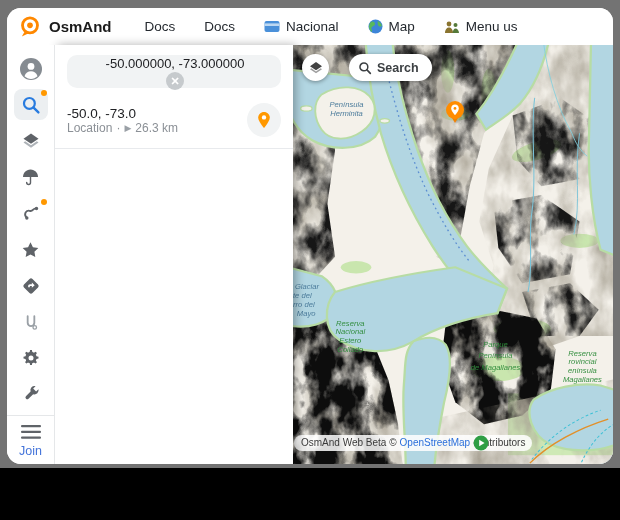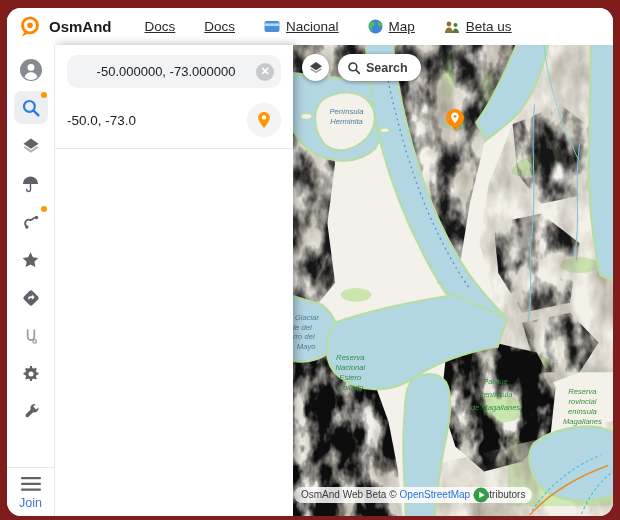--- a/index.html
+++ b/index.html
@@ -1,51 +1,51 @@
 <!DOCTYPE html>
 <html><head>
 <meta charset="utf-8">
 <style>
   html,body{margin:0;padding:0;background:#000;}
-  .frame{position:relative;width:620px;height:520px;background:#7f1d1d;overflow:hidden;font-family:"Liberation Sans",sans-serif;}
+  .frame{position:relative;width:620px;height:468px;background:#737373;overflow:hidden;font-family:"Liberation Sans",sans-serif;}
   .window{position:absolute;inset:8px 7px 4px 7px;background:#fff;border-radius:14px;overflow:hidden;display:flex;flex-direction:column;}
 
   
   .navbar{height:37px;flex:0 0 37px;background:#fff;display:flex;align-items:center;padding-left:13px;gap:9px;}
   .brand{font-size:15px;font-weight:700;color:#1b1b1b;margin-right:14px;}
-  .nav-item{display:flex;align-items:center;gap:6px;font-size:13.5px;font-weight:500;color:#24292f;margin:0 10px;cursor:pointer;text-decoration:underline;}
+  .nav-item{display:flex;align-items:center;gap:6px;font-size:13.5px;font-weight:500;color:#24292f;margin:0 10px;cursor:pointer;}
   .logo{width:20px;height:22px;}
 
   
   .content{flex:1;display:flex;min-height:0;}
 
   
   .iconbar{width:47px;flex:0 0 47px;background:#fff;border-right:1px solid #e5e7e9;display:flex;flex-direction:column;align-items:center;padding-top:8px;z-index:6;}
   .icon-btn{width:34px;height:33px;margin-bottom:5px;border-radius:8px;display:flex;align-items:center;justify-content:center;position:relative;cursor:pointer;}
   .icon-btn.active{background:#eceff1;}
   .badge{position:absolute;top:1px;right:1px;width:6px;height:6px;border-radius:50%;background:#ff9800;}
   .menu-block{margin-top:auto;width:100%;border-top:1px solid #e5e7e9;padding:9px 0 6px;display:flex;flex-direction:column;align-items:center;cursor:pointer;}
   .menu-label{font-size:12.5px;color:#4474da;margin-top:5px;}
 
   
   .search-panel{width:238px;flex:0 0 238px;background:#fff;z-index:5;box-shadow:3px 0 9px rgba(0,0,0,.30);display:flex;flex-direction:column;}
-  .search-box{margin:10px 12px 9px;height:33px;background:#f1f3f4;border-radius:10px;display:flex;align-items:center;padding:0 7px 0 9px;}
+  .search-box{margin:10px 12px 9px;height:33px;background:#f1f3f4;border-radius:10px;display:flex;align-items:center;padding:0 7px 0 9px;flex-direction:column;}
   .search-box input{flex:1;border:none;outline:none;background:transparent;font-size:13px;color:#202124;text-align:center;font-family:"Liberation Sans",sans-serif;}
   .clear-btn{width:18px;height:18px;border-radius:50%;background:#c6cacd;color:#fff;font-size:11px;font-weight:700;display:flex;align-items:center;justify-content:center;cursor:pointer;flex:0 0 18px;}
   .result-row{display:flex;align-items:center;padding:6px 12px 11px;border-bottom:1px solid #e8eaed;cursor:pointer;}
   .result-texts{flex:1;min-width:0;}
   .result-title{font-size:13.5px;color:#202124;}
   .result-sub{font-size:12px;color:#8b9096;display:flex;align-items:center;gap:4px;}
   .dir-arrow{color:#9aa0a6;font-size:9px;}
   .result-pin{width:34px;height:34px;border-radius:50%;background:#f1f3f4;display:flex;align-items:center;justify-content:center;flex:0 0 34px;}
 
   
   .map{flex:1;position:relative;background:#b2d6e2;overflow:hidden;}
   .map svg.terrain{position:absolute;inset:0;width:100%;height:100%;display:block;}
-  .map-controls{position:absolute;top:9px;left:9px;display:flex;align-items:center;gap:9px;z-index:4;}
+  .map-controls{position:absolute;top:9px;left:9px;display:flex;align-items:center;gap:20px;z-index:4;}
   .circle-btn{width:27px;height:27px;border-radius:50%;background:#fff;box-shadow:0 1px 4px rgba(0,0,0,.4);display:flex;align-items:center;justify-content:center;cursor:pointer;}
   .search-pill{height:27px;border-radius:14px;background:#fff;box-shadow:0 1px 4px rgba(0,0,0,.4);display:flex;align-items:center;gap:5px;padding:0 13px 0 9px;font-size:12.5px;font-weight:700;color:#3c4043;cursor:pointer;}
   .marker{position:absolute;left:50.7%;top:15.6%;width:20px;height:25px;margin:-10px 0 0 -10px;z-index:3;cursor:pointer;}
   .attribution{position:absolute;left:1px;bottom:13px;background:rgba(255,255,255,.85);border-radius:9px;padding:2px 7px 3px;font-size:10px;color:#3a3a3a;display:flex;gap:3px;align-items:center;z-index:4;white-space:nowrap;}
   .attribution .osm-link{color:#2a6fdb;cursor:pointer;text-align:center;}
   .play-btn{position:absolute;left:180px;bottom:13px;width:16px;height:16px;z-index:4;cursor:pointer;}
 
   .mlbl-g{fill:#2e8b3a;font:italic 8px "Liberation Sans",sans-serif;opacity:.95;}
   .mlbl-b{fill:#4d7d9c;font:italic 8px "Liberation Sans",sans-serif;}
 </style>
@@ -84,21 +84,21 @@
       </svg>
       <span>Map</span>
     </span>
     <span class="nav-item">
       <svg width="16" height="14" viewBox="0 0 16 14">
         <circle cx="5" cy="4" r="2.4" fill="#8a7430"></circle>
         <path d="M1,13 C1,9.5 3,7.5 5,7.5 C7,7.5 9,9.5 9,13 Z" fill="#8a7430"></path>
         <circle cx="11.5" cy="5" r="2" fill="#55793a"></circle>
         <path d="M8.6,13 C8.9,10 10,8.5 11.5,8.5 C13.2,8.5 14.8,10.2 15,13 Z" fill="#55793a"></path>
       </svg>
-      <span>Beta us</span>
+      <span>Menu us</span>
     </span>
   </header>
 
   <div class="content">
 
     <aside class="iconbar">
 
       <div class="icon-btn">
         <svg width="24" height="24" viewBox="0 0 24 24">
           <circle cx="12" cy="12" r="11" fill="#858b91"></circle>
@@ -186,20 +186,26 @@
         <svg width="18" height="16" viewBox="0 0 24 20">
           <path d="M21,10 L5.5,10 M11,4 L5,10 L11,16" fill="none" stroke="#5f6368" stroke-width="2" stroke-linecap="round" stroke-linejoin="round"></path>
         </svg>
         <input type="text" readonly="" value="-50.000000, -73.000000" style="">
         <span class="clear-btn">✕</span>
       </div>
 
       <div class="result-row">
         <div class="result-texts">
           <div class="result-title">-50.0, -73.0</div>
+          <div class="result-sub">
+            <span>Location</span>
+            <span>·</span>
+            <span class="dir-arrow">▶</span>
+            <span>26.3 km</span>
+          </div>
         </div>
         <span class="result-pin">
           <svg width="16" height="18" viewBox="0 0 24 28">
             <path d="M12,1.5 C6.8,1.5 3,5.4 3,10.2 C3,16.6 12,26.5 12,26.5 S21,16.6 21,10.2 C21,5.4 17.2,1.5 12,1.5 Z" fill="#ff9800"></path>
             <circle cx="12" cy="10" r="3.4" fill="#fff"></circle>
           </svg>
         </span>
       </div>
     </section>
 

